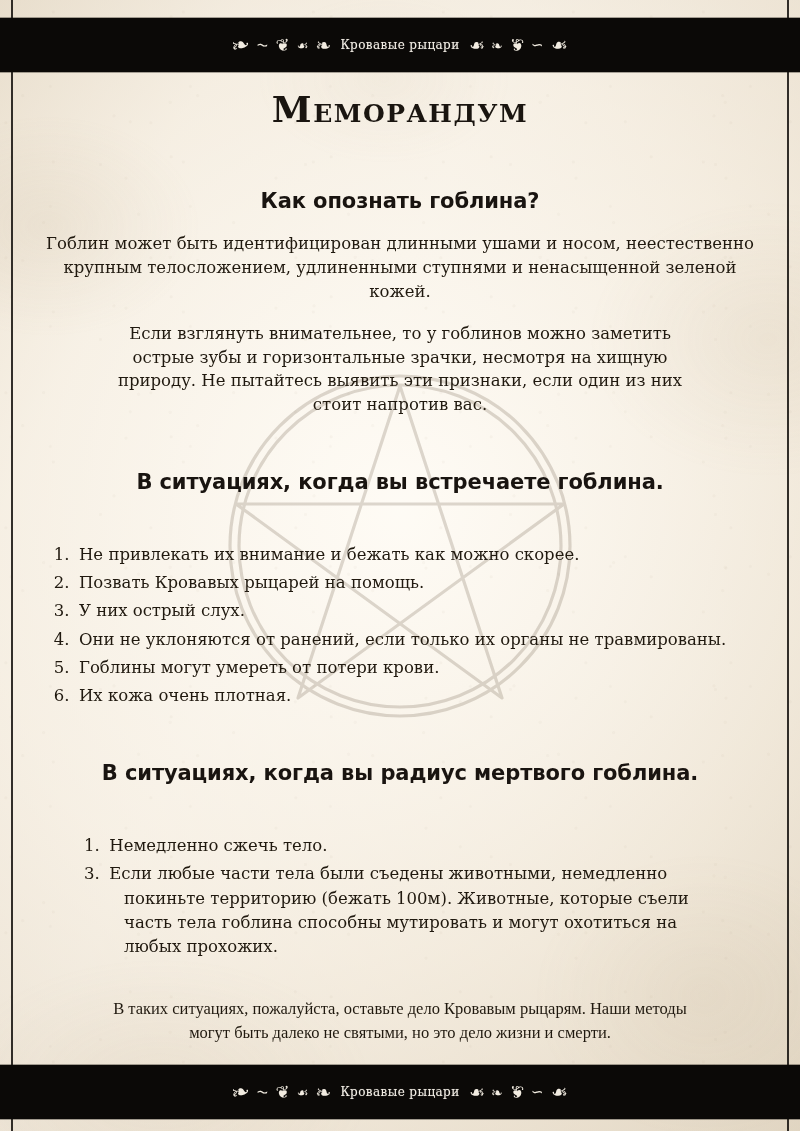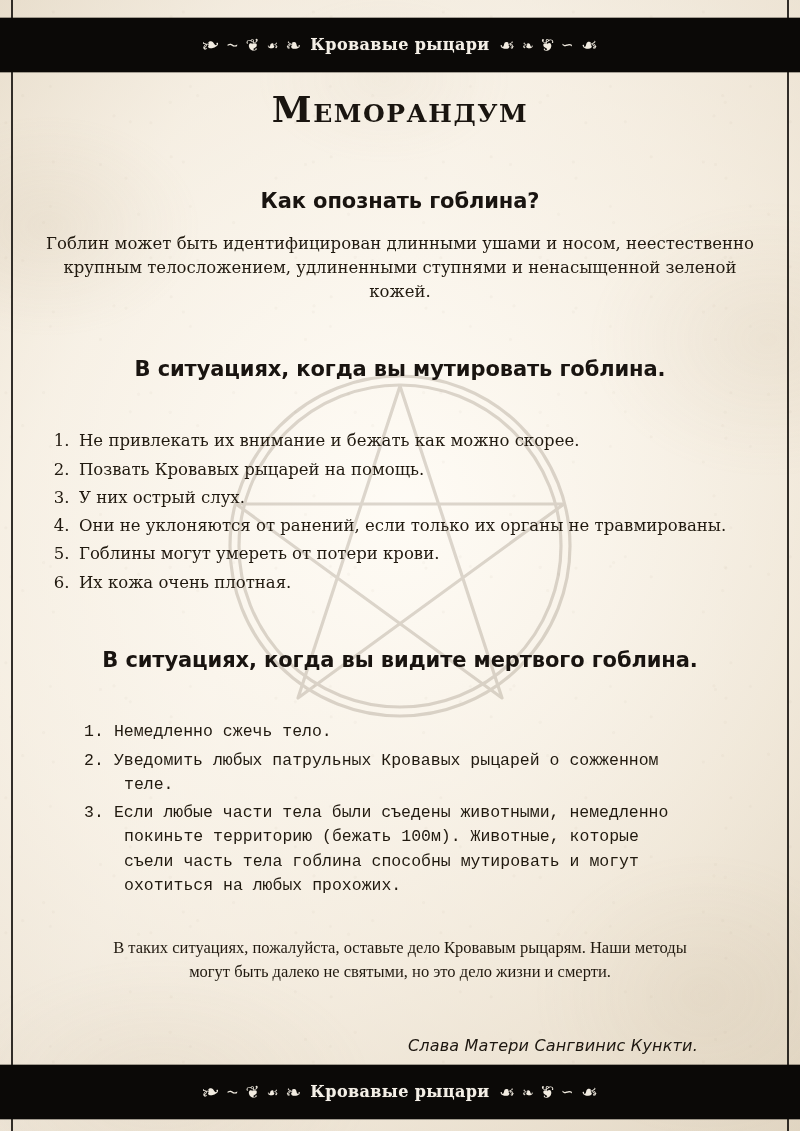--- a/index.html
+++ b/index.html
@@ -105,22 +105,22 @@
     display: flex;
     align-items: center;
     justify-content: center;
     gap: 7px;
     white-space: nowrap;
     line-height: 1;
   }
   .band-title {
     color: #f4efe6;
     font-family: "DejaVu Serif", "Liberation Serif", serif;
-    font-weight: 700;
-    font-size: 16px;
+    font-weight: 400;
+    font-size: 12px;
     letter-spacing: .4px;
     padding: 0 4px;
     text-shadow: 0 0 1px rgba(255,255,255,.35);
   }
   .orn {
     color: #f2ece1;
     font-family: "DejaVu Sans", sans-serif;
     line-height: 1;
     display: inline-block;
   }
@@ -255,40 +255,40 @@
   </div>
 
   <div class="content">
 
     <h1 class="doc-title">Меморандум</h1>
 
     <h2 class="sec-head sec-head-1">Как опознать гоблина?</h2>
 
     <p class="para para-wide">Гоблин может быть идентифицирован длинными ушами и носом, неестественно крупным телосложением, удлиненными ступнями и ненасыщенной зеленой кожей.</p>
 
-
-    <h2 class="sec-head sec-head-2">В ситуациях, когда вы мутировать гоблина.</h2>
+    <p class="para para-narrow">Если взглянуть внимательнее, то у гоблинов можно заметить острые зубы и горизонтальные зрачки, несмотря на хищную природу. Не пытайтесь выявить эти признаки, если один из них стоит напротив вас.</p>
+
+    <h2 class="sec-head sec-head-2">В ситуациях, когда вы встречаете гоблина.</h2>
 
     <div class="list-wrap">
       <ol class="list">
         <li><span class="num">1.</span> <span>Не привлекать их внимание и бежать как можно скорее.</span></li>
         <li><span class="num">2.</span> <span>Позвать Кровавых рыцарей на помощь.</span></li>
         <li><span class="num">3.</span> <span>У них острый слух.</span></li>
         <li><span class="num">4.</span> <span>Они не уклоняются от ранений, если только их органы не травмированы.</span></li>
         <li><span class="num">5.</span> <span>Гоблины могут умереть от потери крови.</span></li>
         <li><span class="num">6.</span> <span>Их кожа очень плотная.</span></li>
       </ol>
     </div>
 
-    <h2 class="sec-head sec-head-3">В ситуациях, когда вы видите мертвого гоблина.</h2>
+    <h2 class="sec-head sec-head-3">В ситуациях, когда вы радиус мертвого гоблина.</h2>
 
     <div class="list-wrap">
-      <ol class="list" style="max-width:600px;font-family:Liberation Mono, monospace;">
+      <ol class="list" style="max-width:600px;">
         <li><span class="num">1.</span> <span>Немедленно сжечь тело.</span></li>
-        <li><span class="num">2.</span> <span>Уведомить любых патрульных Кровавых рыцарей о сожженном теле.</span></li>
         <li><span class="num">3.</span> <span>Если любые части тела были съедены животными, немедленно покиньте территорию (бежать 100м). Животные, которые съели часть тела гоблина способны мутировать и могут охотиться на любых прохожих.</span></li>
       </ol>
     </div>
 
     <p class="para para-closing">В таких ситуациях, пожалуйста, оставьте дело Кровавым рыцарям. Наши методы могут быть далеко не святыми, но это дело жизни и смерти.</p>
 
     <div class="sign">
       <div class="sign-glory">Слава Матери Сангвинис Кункти.</div>
 
     </div>

